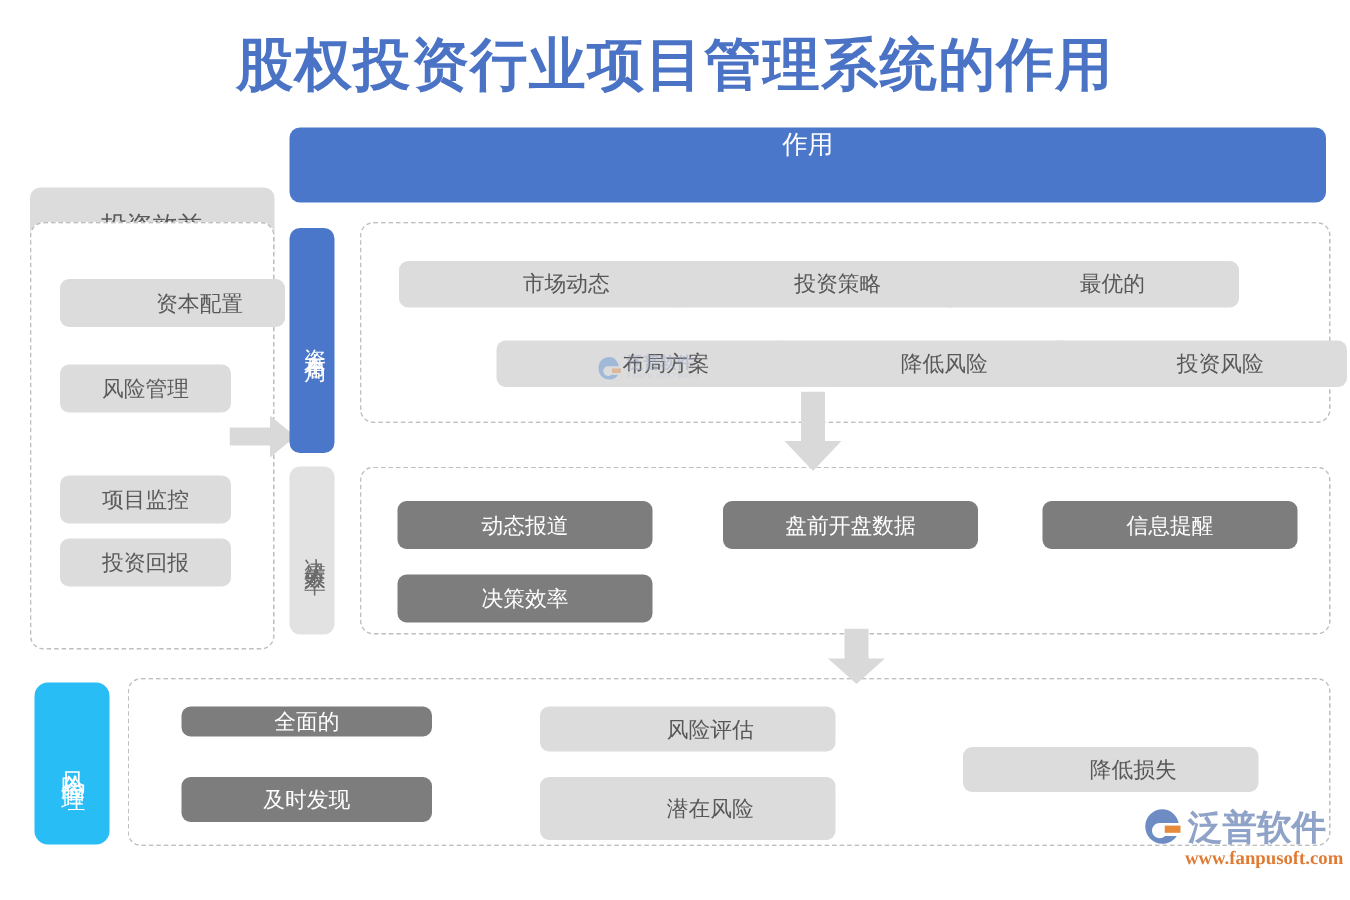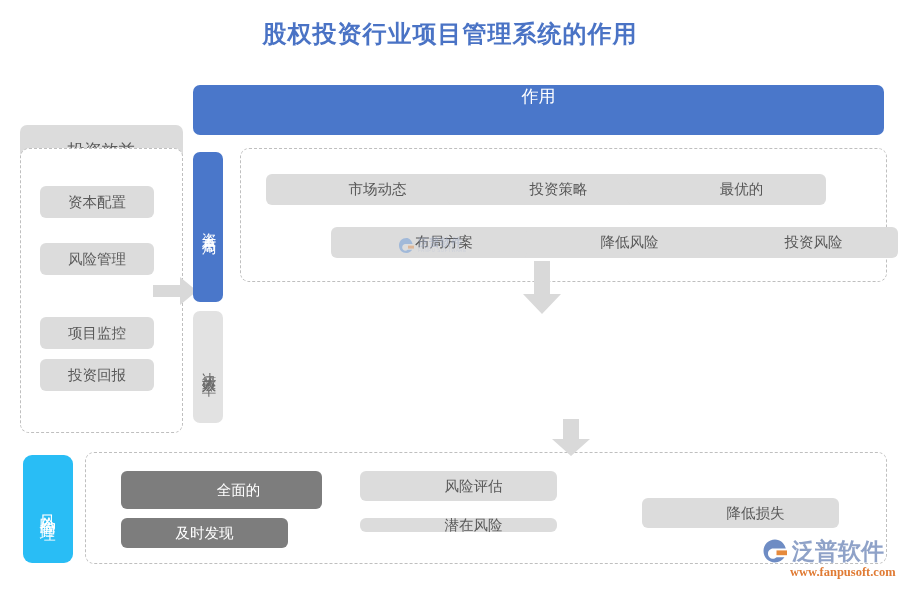--- a/index.html
+++ b/index.html
@@ -11,21 +11,21 @@
     position:relative;
   }
   .stage{position:relative;width:900px;height:600px;}
 
   
   .title{
     position:absolute;left:0;top:18px;width:900px;
     text-align:center;
     font-family:"Liberation Serif","DejaVu Serif",serif;
     font-weight:bold;
-    font-size:24px;
+    font-size:38px;
     letter-spacing:1px;
     color:#4a73c5;
     white-space:nowrap;
   }
 
   
   .hdr-left{
     position:absolute;left:20px;top:85px;width:163px;height:50px;
     background:#dcdcdc;border-radius:7px;
     display:flex;align-items:center;justify-content:center;
@@ -43,21 +43,21 @@
     position:absolute;left:20px;top:148px;width:163px;height:285px;
     border:1px dashed #bfbfbf;border-radius:9px;background:#fff;
     box-sizing:border-box;
   }
   .left-chip{
     position:absolute;left:19px;width:114px;height:32px;
     background:#dcdcdc;border-radius:6px;
     display:flex;align-items:center;justify-content:center;
     color:#5a5a5a;font-size:14.5px;
   }
-  .left-chip.c0{top:37px;}
+  .left-chip.c0{top:37px;padding-left:36px;}
   .left-chip.c1{top:94px;}
   .left-chip.c2{top:168px;}
   .left-chip.c3{top:210px;}
 
   
   .arrow-right{
     position:absolute;left:153px;top:277px;width:44px;height:28px;
   }
 
   
@@ -188,34 +188,48 @@
       <div class="chip light" style="left: 274px; top: 78px; width: 169px; height: 31px;">
         <span>降低风险</span>
       </div>
       <div class="chip light" style="left: 90px; top: 78px; width: 166px; height: 31px;">
         <span>布局方案</span>
       </div>
       <div class="chip light" style="left: 458px; top: 78px; width: 169px; height: 31px;">
         <span>投资风险</span>
       </div>
     </div>
+  <div class="row-panel" id="row-decision">
+      <div class="chip dark" style="left: 24px; top: 22px; width: 170px; height: 32px;">
+        <span>动态报道</span>
+      </div>
+      <div class="chip dark" style="left: 241px; top: 22px; width: 170px; height: 32px;">
+        <span>盘前开盘数据</span>
+      </div>
+      <div class="chip dark" style="left: 454px; top: 22px; width: 170px; height: 32px;">
+        <span>信息提醒</span>
+      </div>
+      <div class="chip dark" style="left: 24px; top: 71px; width: 170px; height: 32px;">
+        <span>决策效率</span>
+      </div>
+    </div>
   <div class="row-panel" id="row-risk">
-      <div class="chip dark" style="left: 35px; top: 18px; width: 167px; height: 38px; padding-left: 34px;">
+      <div class="chip dark" style="left: 35px; top: 18px; width: 167px; height: 20px;">
         <span>全面的</span>
       </div>
       <div class="chip light" style="left: 274px; top: 18px; width: 167px; height: 30px;">
         <span>风险评估</span>
       </div>
       <div class="chip light" style="left: 556px; top: 45px; width: 167px; height: 30px; justify-content: center;">
         <span>降低损失</span>
       </div>
       <div class="chip dark" style="left: 35px; top: 65px; width: 167px; height: 30px;">
         <span>及时发现</span>
       </div>
-      <div class="chip light" style="left: 274px; top: 65px; width: 167px; height: 14px;">
+      <div class="chip light" style="left: 274px; top: 65px; width: 167px; height: 42px;">
         <span>潜在风险</span>
       </div>
     </div>
 
   <div class="arrow-down" id="arrow-down-1">
     <svg width="38" height="53" viewBox="0 0 38 53">
       <polygon points="11,0 27,0 27,33 38,33 19,53 0,33 11,33" fill="#d9d9d9"></polygon>
     </svg>
   </div>
   <div class="arrow-down" id="arrow-down-2">

